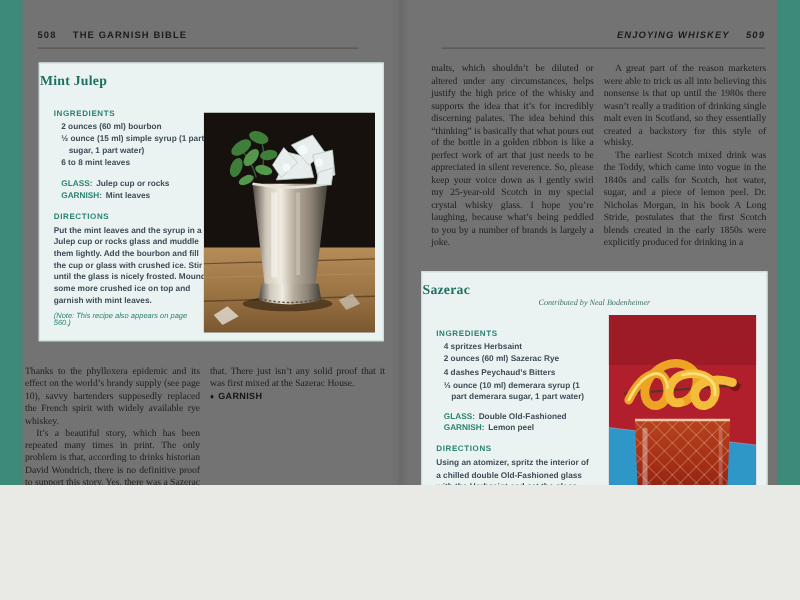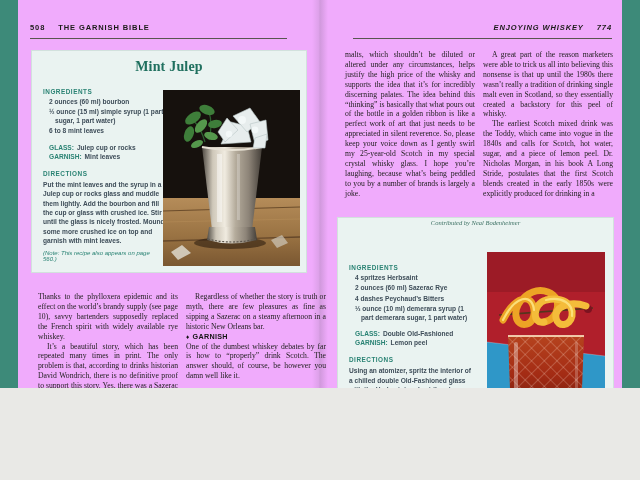--- a/index.html
+++ b/index.html
@@ -1,33 +1,33 @@
 <!DOCTYPE html>
 <html><head>
 <meta charset="utf-8">
 <style>
   html,body{margin:0;padding:0;background:#e9e9e6;}
-  .book{position:relative;width:640px;height:388px;background:#f0abfc;overflow:hidden;
+  .book{position:relative;width:640px;height:388px;background:#737373;overflow:hidden;
         font-family:"Liberation Sans",sans-serif;}
   .spine{position:absolute;top:0;bottom:0;width:18px;background:#3d8a79;}
   .spine.l{left:0}.spine.r{right:0}
   .gutter{position:absolute;left:312px;top:0;bottom:0;width:16px;
           background:linear-gradient(to right,rgba(60,70,70,0) 0%,rgba(60,70,70,.10) 42%,rgba(45,55,55,.16) 50%,rgba(60,70,70,0) 100%);}
   
   .rhead{position:absolute;display:flex;align-items:baseline;gap:13px;
          font-size:7.5px;font-weight:bold;letter-spacing:.9px;color:#1b1b18;
          border-bottom:1px solid #58564f;padding-bottom:6px;}
   #rhead-l{left:30px;top:23px;width:257px;}
   #rhead-r{left:353px;top:23px;width:259px;justify-content:flex-end;font-style:italic;}
   
   .card{position:absolute;background:#eaf3f1;border:1px solid #d2e1dd;box-sizing:border-box;}
   #card-mint{left:31px;top:50px;width:276px;height:223px;}
   #card-saz{left:337px;top:217px;width:277px;height:254px;}
-  .card-title{margin:0;padding-top:8px;text-align:center;font-family:"Liberation Serif",serif;
-              font-weight:bold;font-size:14px;color:#20705f;letter-spacing:.2px;}
+  .card-title{margin:0;padding-top:8px;font-family:"Liberation Serif",serif;
+              font-weight:bold;font-size:11px;color:#20705f;letter-spacing:.2px;}
   .card-sub{margin:1px 0 0;text-align:center;font-family:"Liberation Serif",serif;font-style:italic;
             font-size:6.5px;color:#3d7164;}
   .card-text{position:absolute;color:#3e4d59;}
   #card-mint .card-text{left:11px;top:37px;width:122px;}
   #card-saz .card-text{left:11px;top:46px;width:127px;}
   .card-h{font-size:6.4px;font-weight:bold;color:#2a8374;letter-spacing:.5px;margin:0 0 3px;}
   .card-h.dh{margin-top:9px;}
   ul.ing{list-style:none;margin:0;padding:0;}
   ul.ing li{font-size:6.6px;line-height:8.8px;margin:0 0 1.5px;padding-left:12px;text-indent:-6px;font-weight:bold;color:#3e4d59;}
   .gl{font-size:6.6px;line-height:9px;margin:0;padding-left:6px;font-weight:bold;}
@@ -35,21 +35,21 @@
   .gl b{color:#2a8374;margin-right:3px;}
   .dir{font-size:6.6px;line-height:9.3px;margin:2px 0 0;font-weight:bold;}
   .note{font-size:6px;font-style:italic;color:#2a8374;margin-top:5px;}
   .photo{position:absolute;}
   #card-mint .photo{left:131px;top:39px;width:137px;height:176px;}
   #card-saz .photo{left:149px;top:34px;width:118px;height:202px;}
   .photo svg{display:block;width:100%;height:100%;}
   
   .cols{position:absolute;display:flex;gap:8px;font-family:"Liberation Serif",serif;
         font-size:7.7px;line-height:9.9px;color:#1d1d1b;text-align:justify;}
-  #cols-l{left:38px;top:292px;width:288px;}
+  #cols-l{left:20px;top:292px;width:288px;}
   #cols-r{left:345px;top:50px;width:268px;justify-content:center;}
   #cols-l .col{width:140px;}
   #cols-r .col{width:130px;}
   .col p{margin:0;}
   .col p.ind{text-indent:9px;}
   .scotch-h{font-family:"Liberation Sans",sans-serif;font-weight:bold;font-size:7.2px;
             letter-spacing:.3px;color:#141414;margin:7px 0 3px;text-align:left;}
   .scotch-h .bullet{font-size:6.4px;margin-right:3px;}
 </style>
 </head>
@@ -60,21 +60,21 @@
   <div class="spine r"></div>
   <div class="gutter"></div>
 
   <div class="rhead" id="rhead-l">
     <span>508</span>
     <span>THE GARNISH BIBLE</span>
   </div>
 
   <div class="rhead" id="rhead-r">
     <span>ENJOYING WHISKEY</span>
-    <span>774</span>
+    <span>509</span>
   </div>
 
   <div class="card" id="card-mint">
     <h2 class="card-title">Mint Julep</h2>
     <div class="card-text">
       <p class="card-h">INGREDIENTS</p>
       <ul class="ing">
         <li>2 ounces (60 ml) bourbon</li>
         <li>½ ounce (15 ml) simple syrup (1 part sugar, 1 part water)</li>
         <li>6 to 8 mint leaves</li>
@@ -146,39 +146,39 @@
       </svg>
     </div>
   </div>
 
   <div class="cols" id="cols-l">
     <div class="col">
       <p>Thanks to the phylloxera epidemic and its effect on the world’s brandy supply (see page 10), savvy bartenders supposedly replaced the French spirit with widely available rye whiskey.</p>
       <p class="ind">It’s a beautiful story, which has been repeated many times in print. The only problem is that, according to drinks historian David Wondrich, there is no definitive proof to support this story. Yes, there was a Sazerac House in New Orleans that was known for its drinks. Yes, phylloxera allowed whiskey to steal the spotlight and the market share of Cognac. And yes, a version of the Old-Fashioned calling for an absinthe rinse was popular in NOLA. But the trail grows cold beyond</p>
     </div>
     <div class="col">
-      <p class="ind">Regardless of whether the story is truth or myth, there are few pleasures as fine as sipping a Sazerac on a steamy afternoon in a historic New Orleans bar.</p>
+      <p>that. There just isn’t any solid proof that it was first mixed at the Sazerac House.</p>
       <p class="scotch-h">
         <span class="bullet">♦</span><span>GARNISH</span>
       </p>
-      <p>One of the dumbest whiskey debates by far is how to “properly” drink Scotch. The answer should, of course, be however you damn well like it.</p>
     </div>
   </div>
 
   <div class="cols" id="cols-r">
     <div class="col">
       <p>malts, which shouldn’t be diluted or altered under any circumstances, helps justify the high price of the whisky and supports the idea that it’s for incredibly discerning palates. The idea behind this “thinking” is basically that what pours out of the bottle in a golden ribbon is like a perfect work of art that just needs to be appreciated in silent reverence. So, please keep your voice down as I gently swirl my 25-year-old Scotch in my special crystal whisky glass. I hope you’re laughing, because what’s being peddled to you by a number of brands is largely a joke.</p>
     </div>
     <div class="col">
-      <p class="ind">A great part of the reason marketers were able to trick us all into believing this nonsense is that up until the 1980s there wasn’t really a tradition of drinking single malt even in Scotland, so they essentially created a backstory for this peel of whisky.</p>
+      <p class="ind">A great part of the reason marketers were able to trick us all into believing this nonsense is that up until the 1980s there wasn’t really a tradition of drinking single malt even in Scotland, so they essentially created a backstory for this style of whisky.</p>
       <p class="ind">The earliest Scotch mixed drink was the Toddy, which came into vogue in the 1840s and calls for Scotch, hot water, sugar, and a piece of lemon peel. Dr. Nicholas Morgan, in his book A Long Stride, postulates that the first Scotch blends created in the early 1850s were explicitly produced for drinking in a</p>
     </div>
   </div>
 
   <div class="card" id="card-saz">
+    <h2 class="card-title">Sazerac</h2>
     <p class="card-sub">Contributed by Neal Bodenheimer</p>
     <div class="card-text">
       <p class="card-h">INGREDIENTS</p>
       <ul class="ing">
         <li>4 spritzes Herbsaint</li>
         <li>2 ounces (60 ml) Sazerac Rye</li>
         <li>4 dashes Peychaud’s Bitters</li>
         <li>⅓ ounce (10 ml) demerara syrup (1 part demerara sugar, 1 part water)</li>
       </ul>
       <p class="gl first"><b>GLASS:</b><span>Double Old-Fashioned</span></p>

